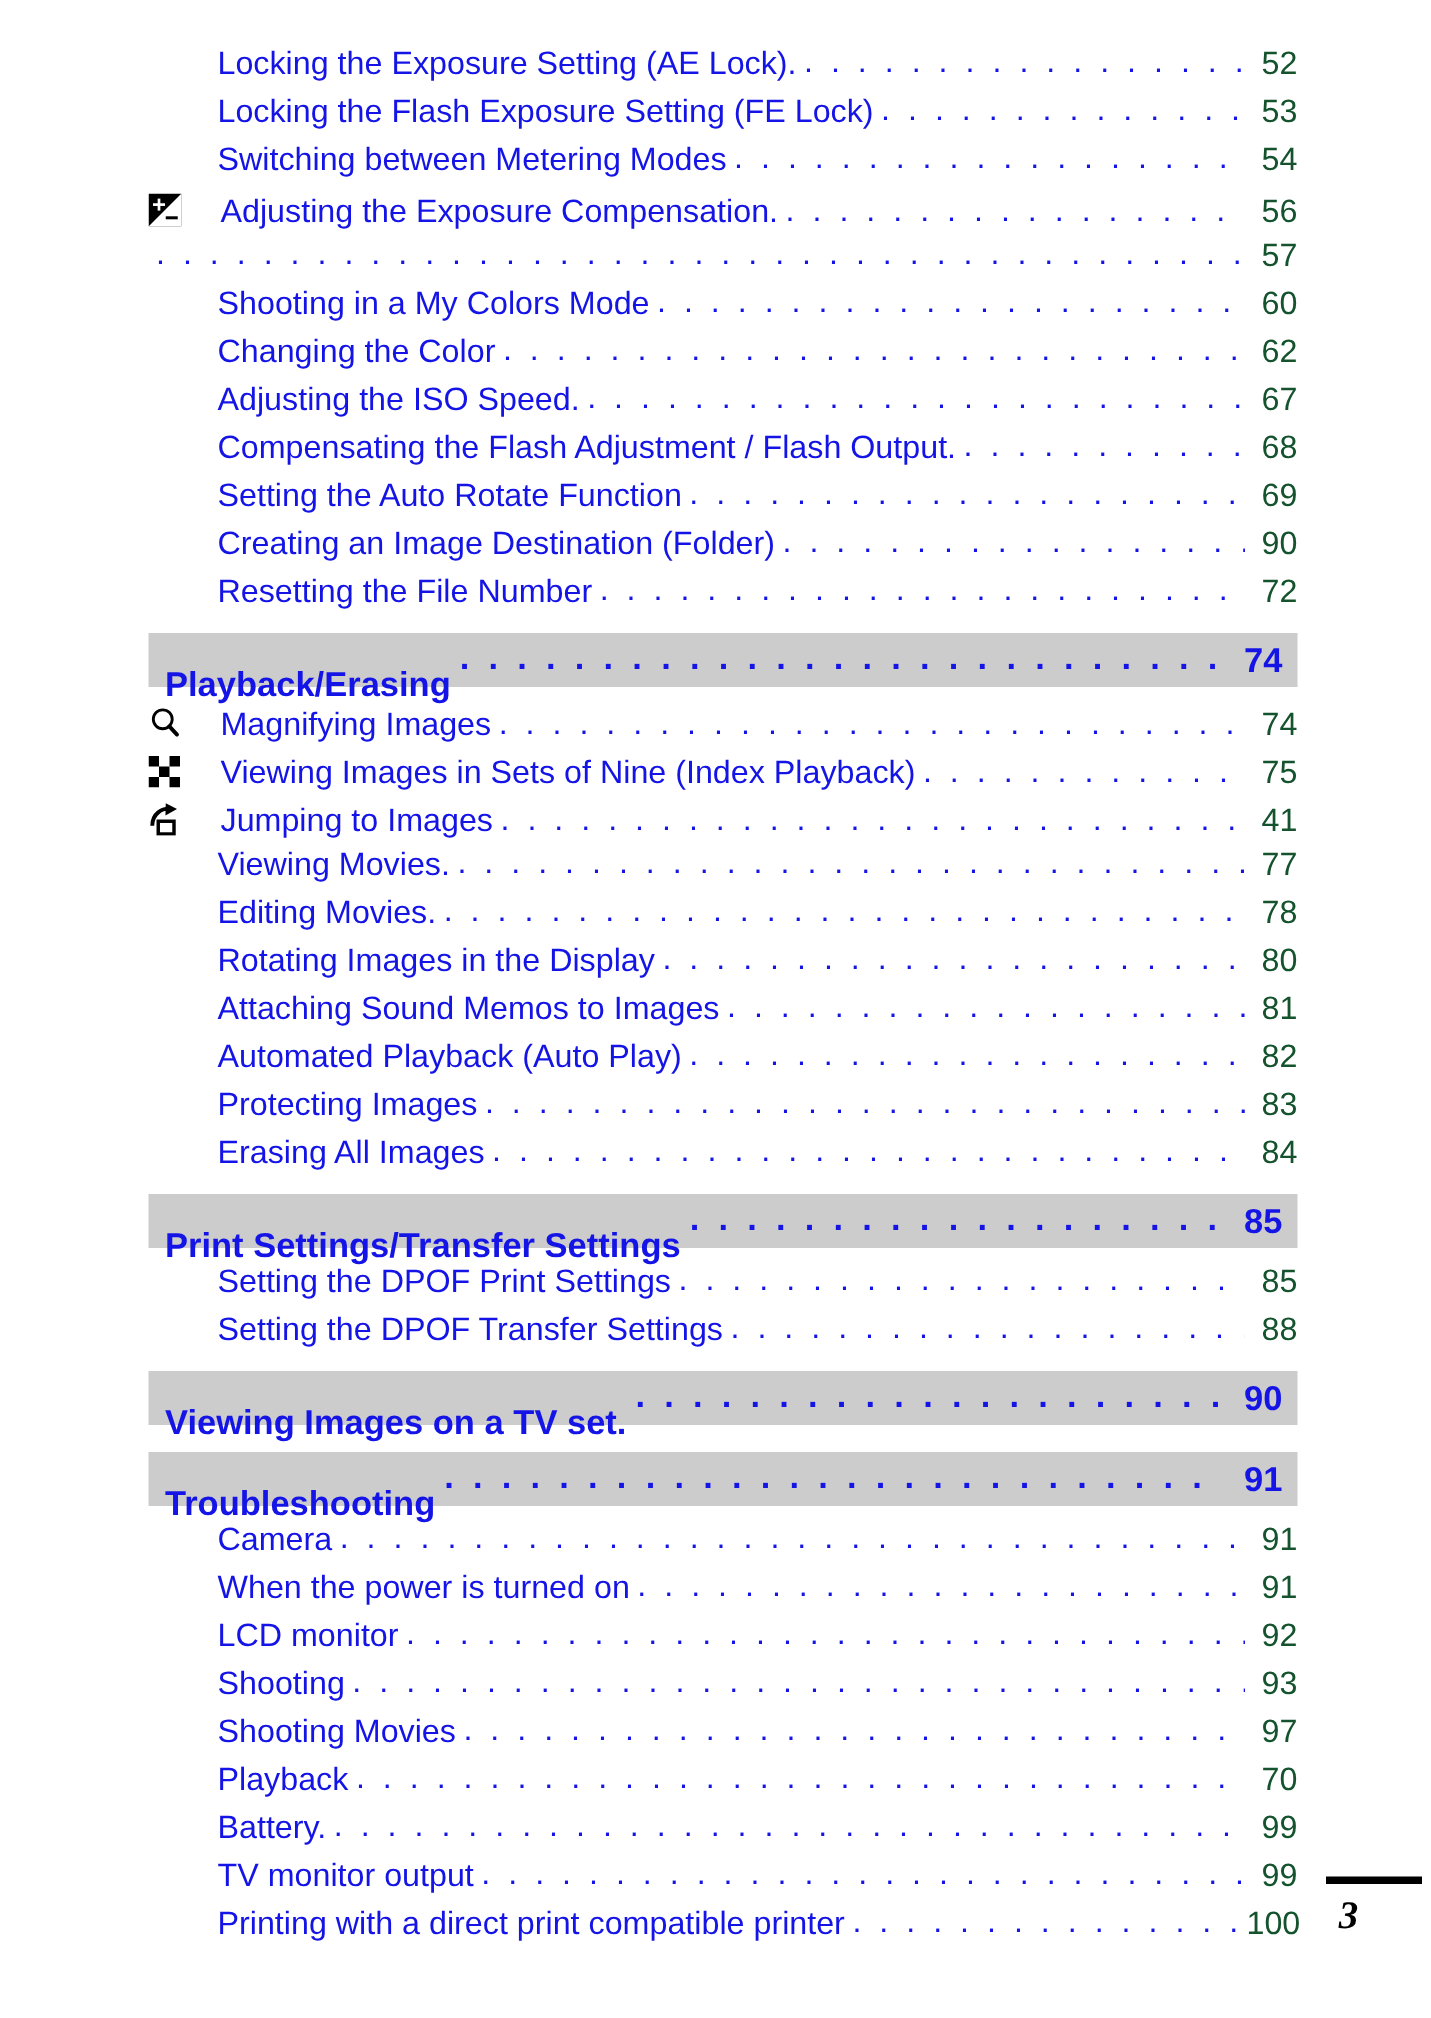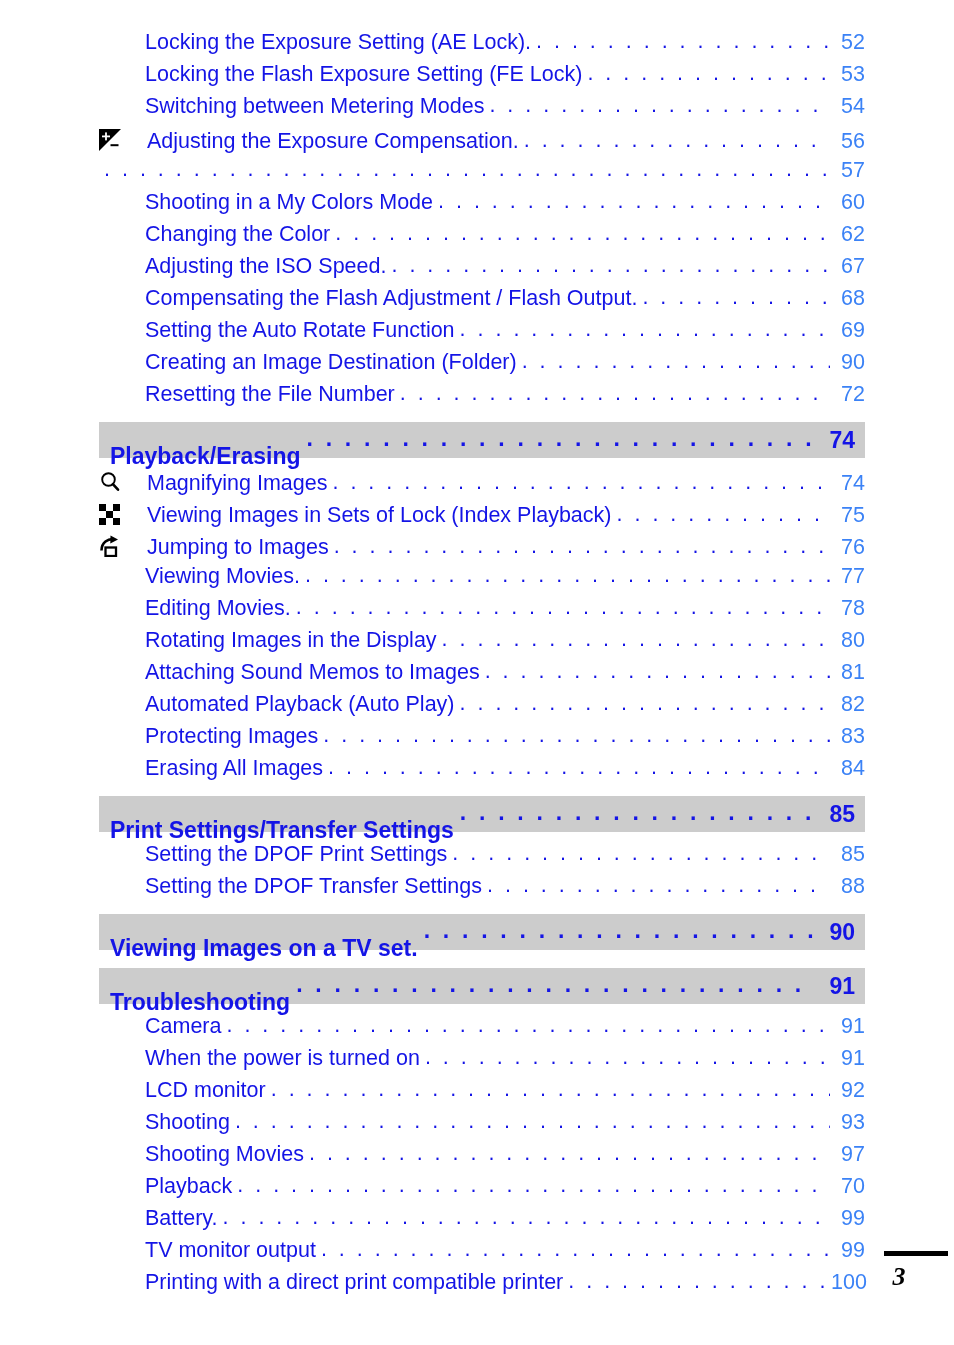--- a/index.html
+++ b/index.html
@@ -65,21 +65,21 @@
     margin: 0 1px 0 5px;
     letter-spacing: 3.0px;
     font-size: 21.5px;
     position: relative;
     top: -1px;
   }
 
   .entry .pageno {
     min-width: 34px;
     text-align: right;
-    color: #3b82f6;
+    color: #14532d;
     font-size: 21.5px;
   }
 
   
   .section-band {
     background: #cccccc;
     height: 36px;
     display: flex;
     align-items: center;
     font-weight: bold;
@@ -229,35 +229,35 @@
       <div class="entry has-icon">
         <span class="icon-cell">
           <svg class="ico" width="21" height="21" viewBox="0 0 21 21">
             <rect x="0" y="0" width="7" height="7" fill="#000"></rect>
             <rect x="14" y="0" width="7" height="7" fill="#000"></rect>
             <rect x="7" y="7" width="7" height="7" fill="#000"></rect>
             <rect x="0" y="14" width="7" height="7" fill="#000"></rect>
             <rect x="14" y="14" width="7" height="7" fill="#000"></rect>
           </svg>
         </span>
-        <span class="label">Viewing Images in Sets of Lock (Index Playback)</span>
+        <span class="label">Viewing Images in Sets of Nine (Index Playback)</span>
         <span class="leader">. . . . . . . . . . . . . . . . . . . . . . . . . . . . . . . . . . . . . . . . . . . . . . . . . . . . . . . . . . . . . . . . . . . . . . . . . . . . . . . . . . . . . . . . . . </span>
         <span class="pageno">75</span>
       </div>
       <div class="entry has-icon">
         <span class="icon-cell">
           <svg class="ico" width="23" height="22" viewBox="0 0 23 22">
             <path d="M2.5 15.5 C2.5 7.5, 9 3.5, 15 4.2" fill="none" stroke="#000" stroke-width="2.6"></path>
             <polygon points="11.5,0.5 19,4.4 11.3,8.6" fill="#000"></polygon>
             <rect x="6.5" y="12.5" width="10.5" height="8.5" fill="none" stroke="#000" stroke-width="2.3"></rect>
           </svg>
         </span>
         <span class="label">Jumping to Images</span>
         <span class="leader">. . . . . . . . . . . . . . . . . . . . . . . . . . . . . . . . . . . . . . . . . . . . . . . . . . . . . . . . . . . . . . . . . . . . . . . . . . . . . . . . . . . . . . . . . . </span>
-        <span class="pageno">76</span>
+        <span class="pageno">41</span>
       </div>
       <div class="entry">
         <span class="label">Viewing Movies.</span>
         <span class="leader">. . . . . . . . . . . . . . . . . . . . . . . . . . . . . . . . . . . . . . . . . . . . . . . . . . . . . . . . . . . . . . . . . . . . . . . . . . . . . . . . . . . . . . . . . . </span>
         <span class="pageno">77</span>
       </div>
       <div class="entry">
         <span class="label">Editing Movies.</span>
         <span class="leader">. . . . . . . . . . . . . . . . . . . . . . . . . . . . . . . . . . . . . . . . . . . . . . . . . . . . . . . . . . . . . . . . . . . . . . . . . . . . . . . . . . . . . . . . . . </span>
         <span class="pageno">78</span>

